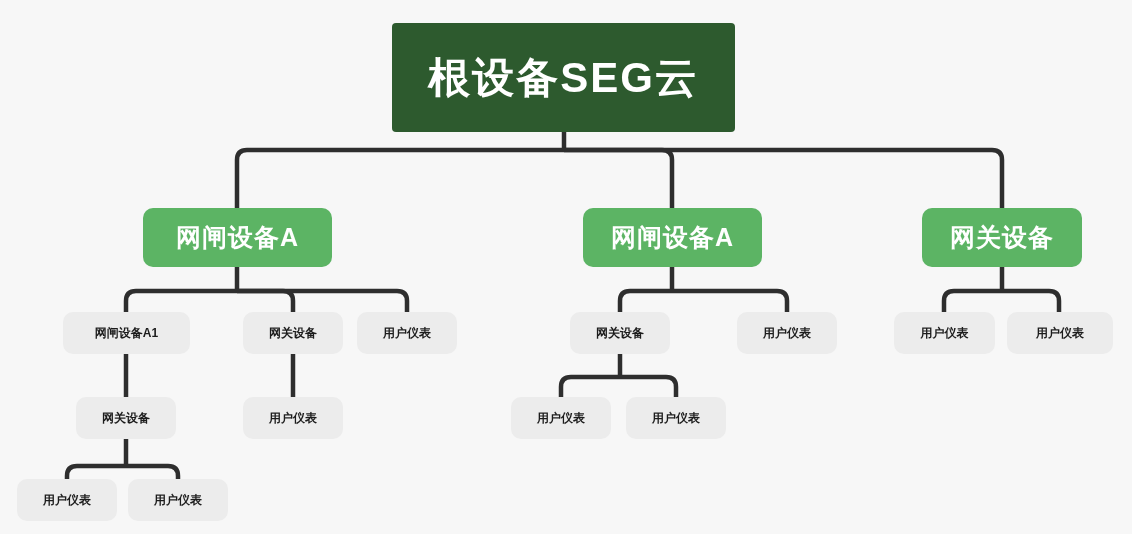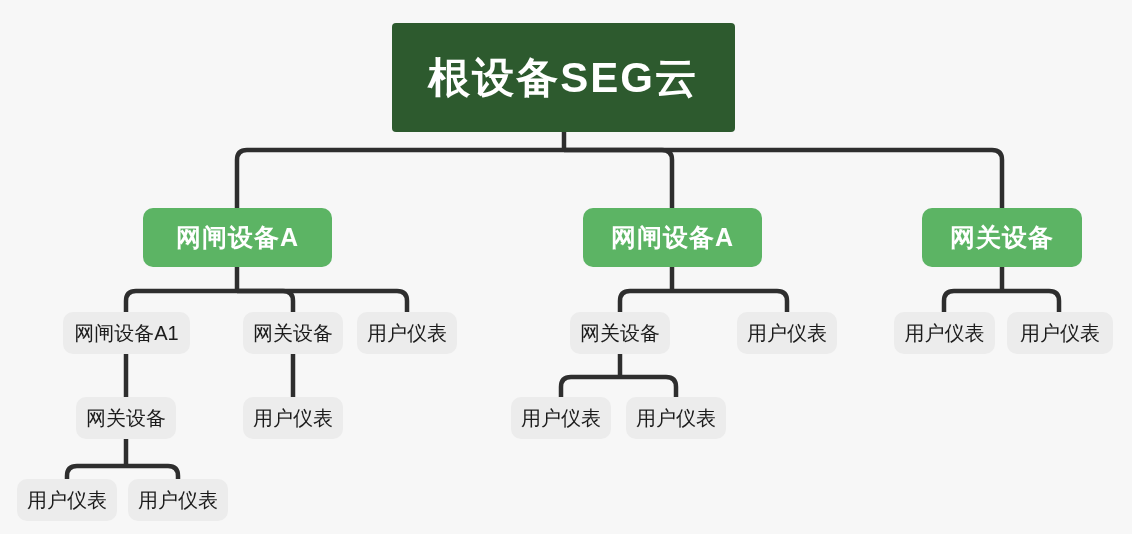--- a/index.html
+++ b/index.html
@@ -55,22 +55,22 @@
     background: var(--branch-fill, #5cb464);
     color: var(--branch-text-color, #ffffff);
     font-size: 25px;
     font-weight: bold;
     letter-spacing: 1px;
     border-radius: 10px;
   }
   .node.leaf {
     background: var(--leaf-fill, #ececec);
     color: var(--leaf-text-color, #1c1c1c);
-    font-size: 20px;
-    font-weight: 400;
+    font-size: 12px;
+    font-weight: 700;
     border-radius: 10px;
   }
 </style>
 </head>
 <body>
 
 <div class="canvas">
   <div class="diagram-bg"></div>
 
   <svg class="connectors" viewBox="0 0 1132 542">

